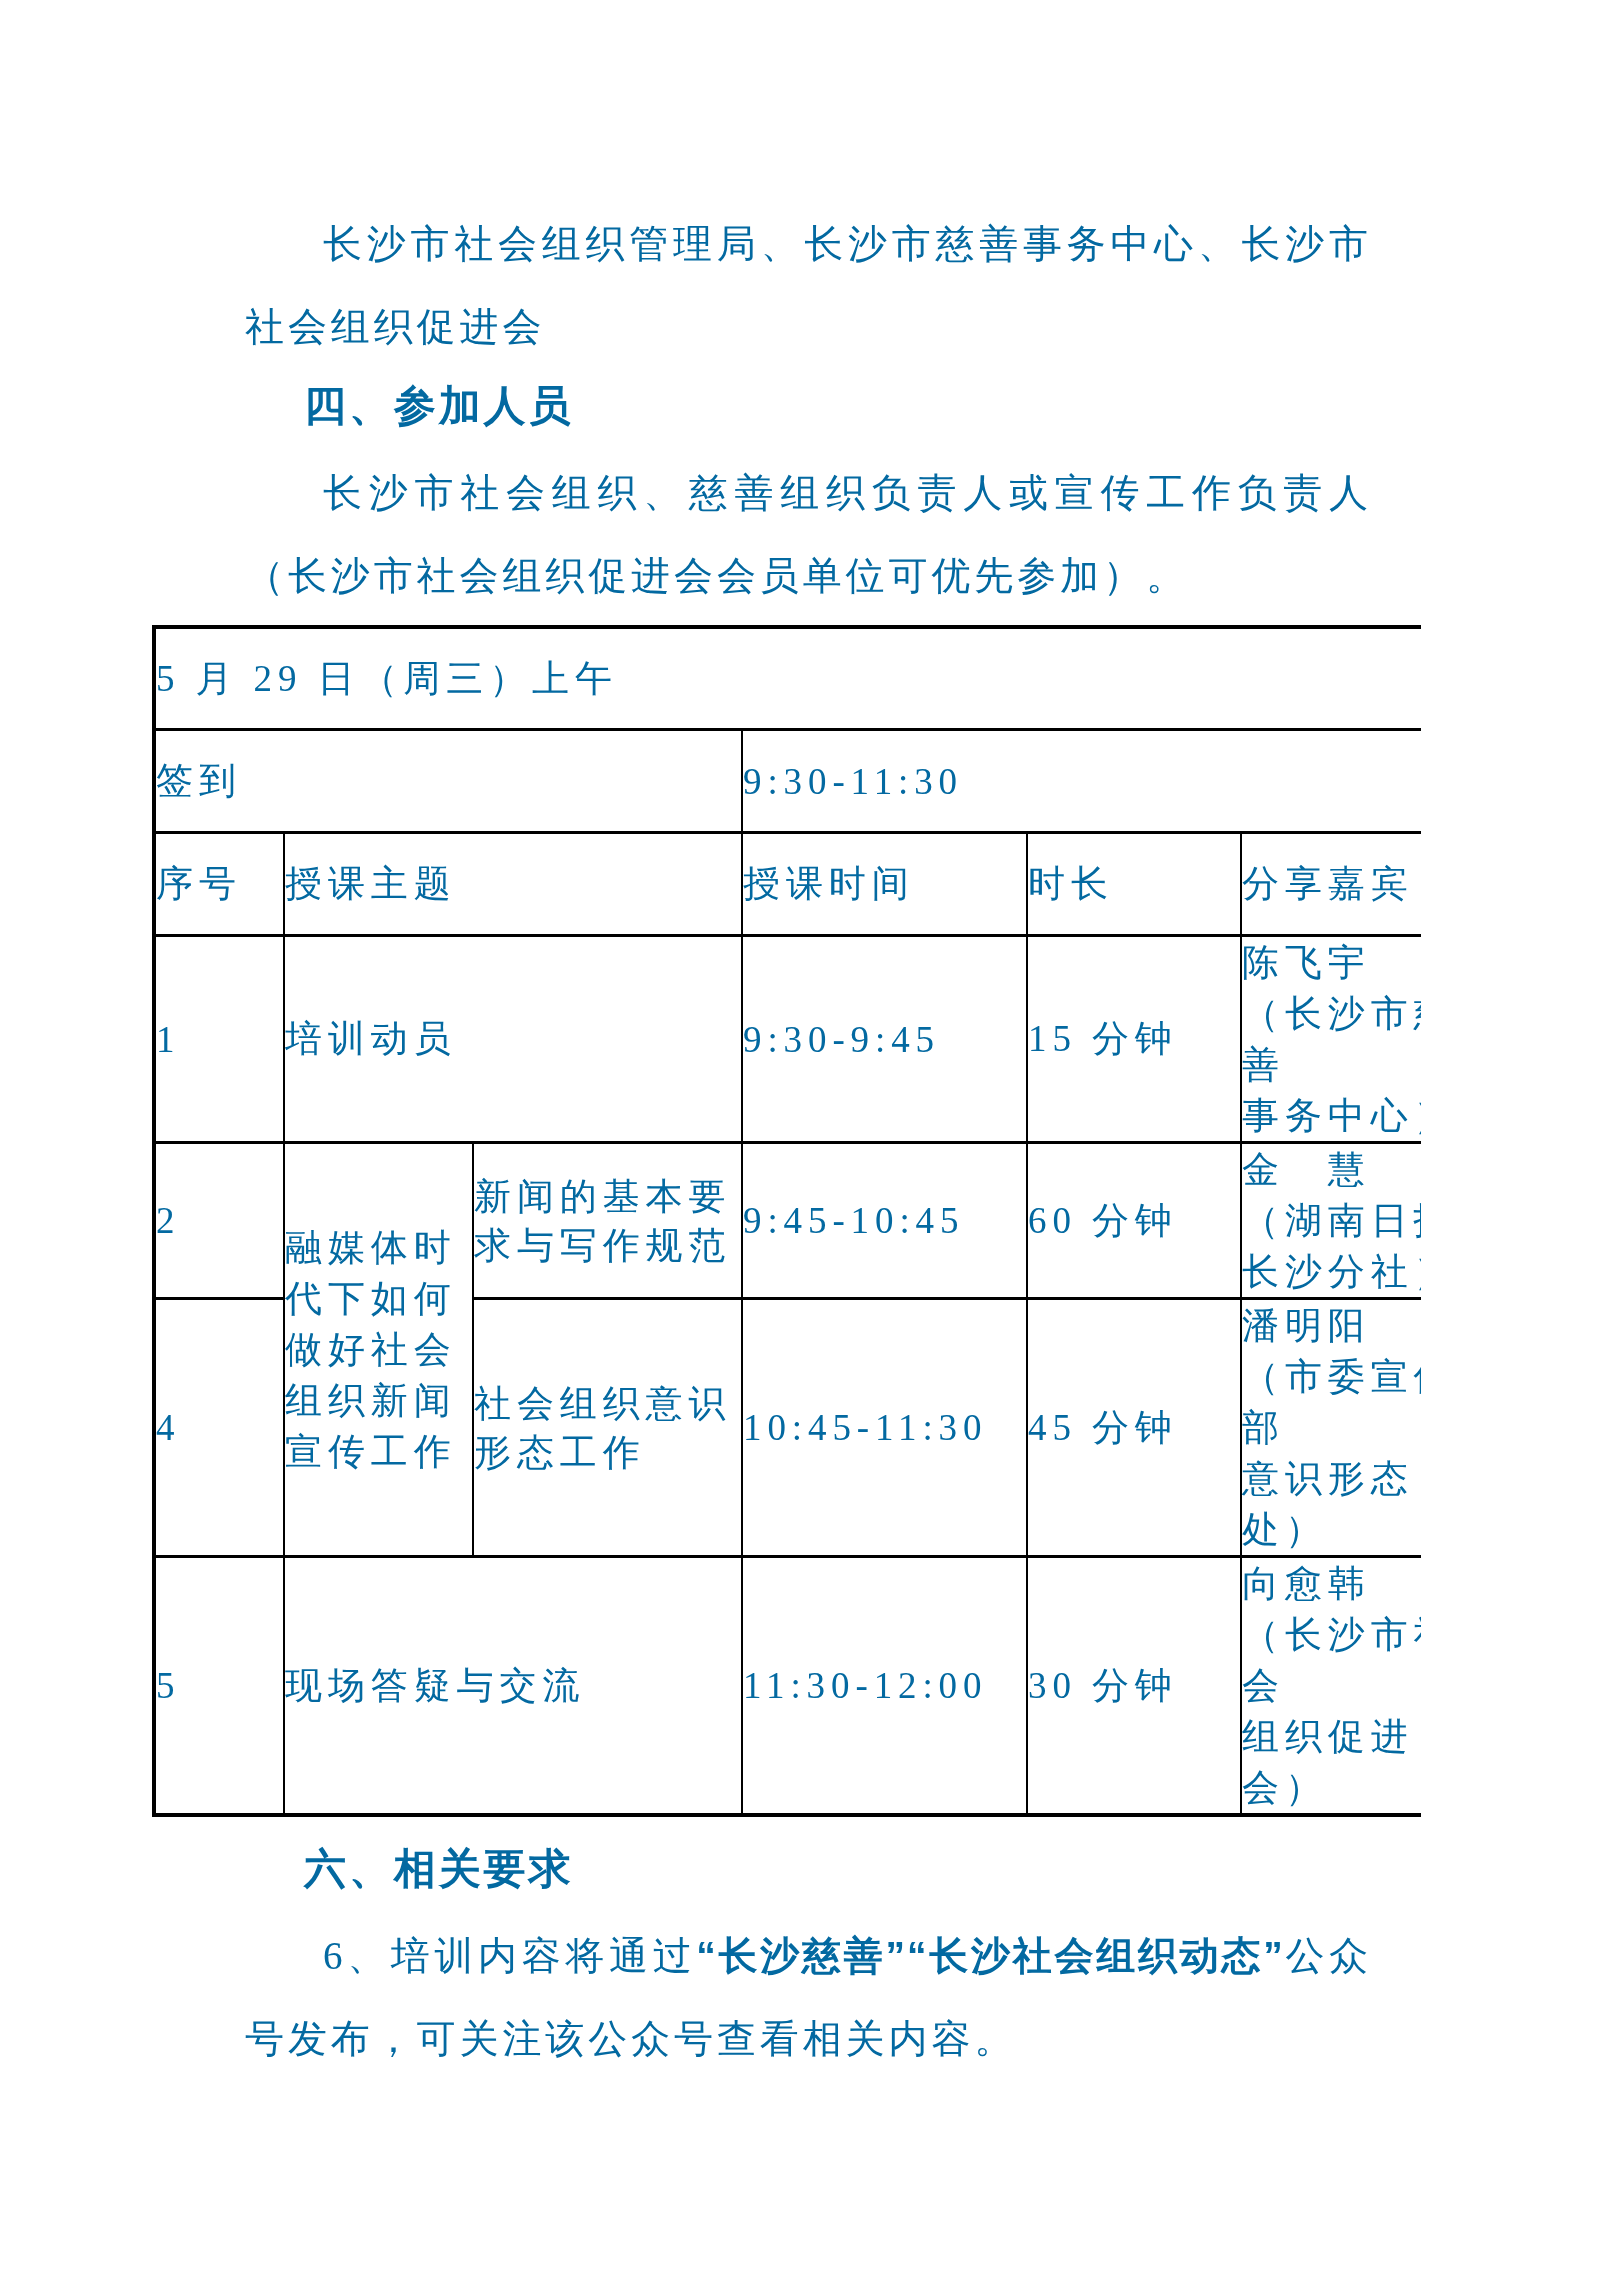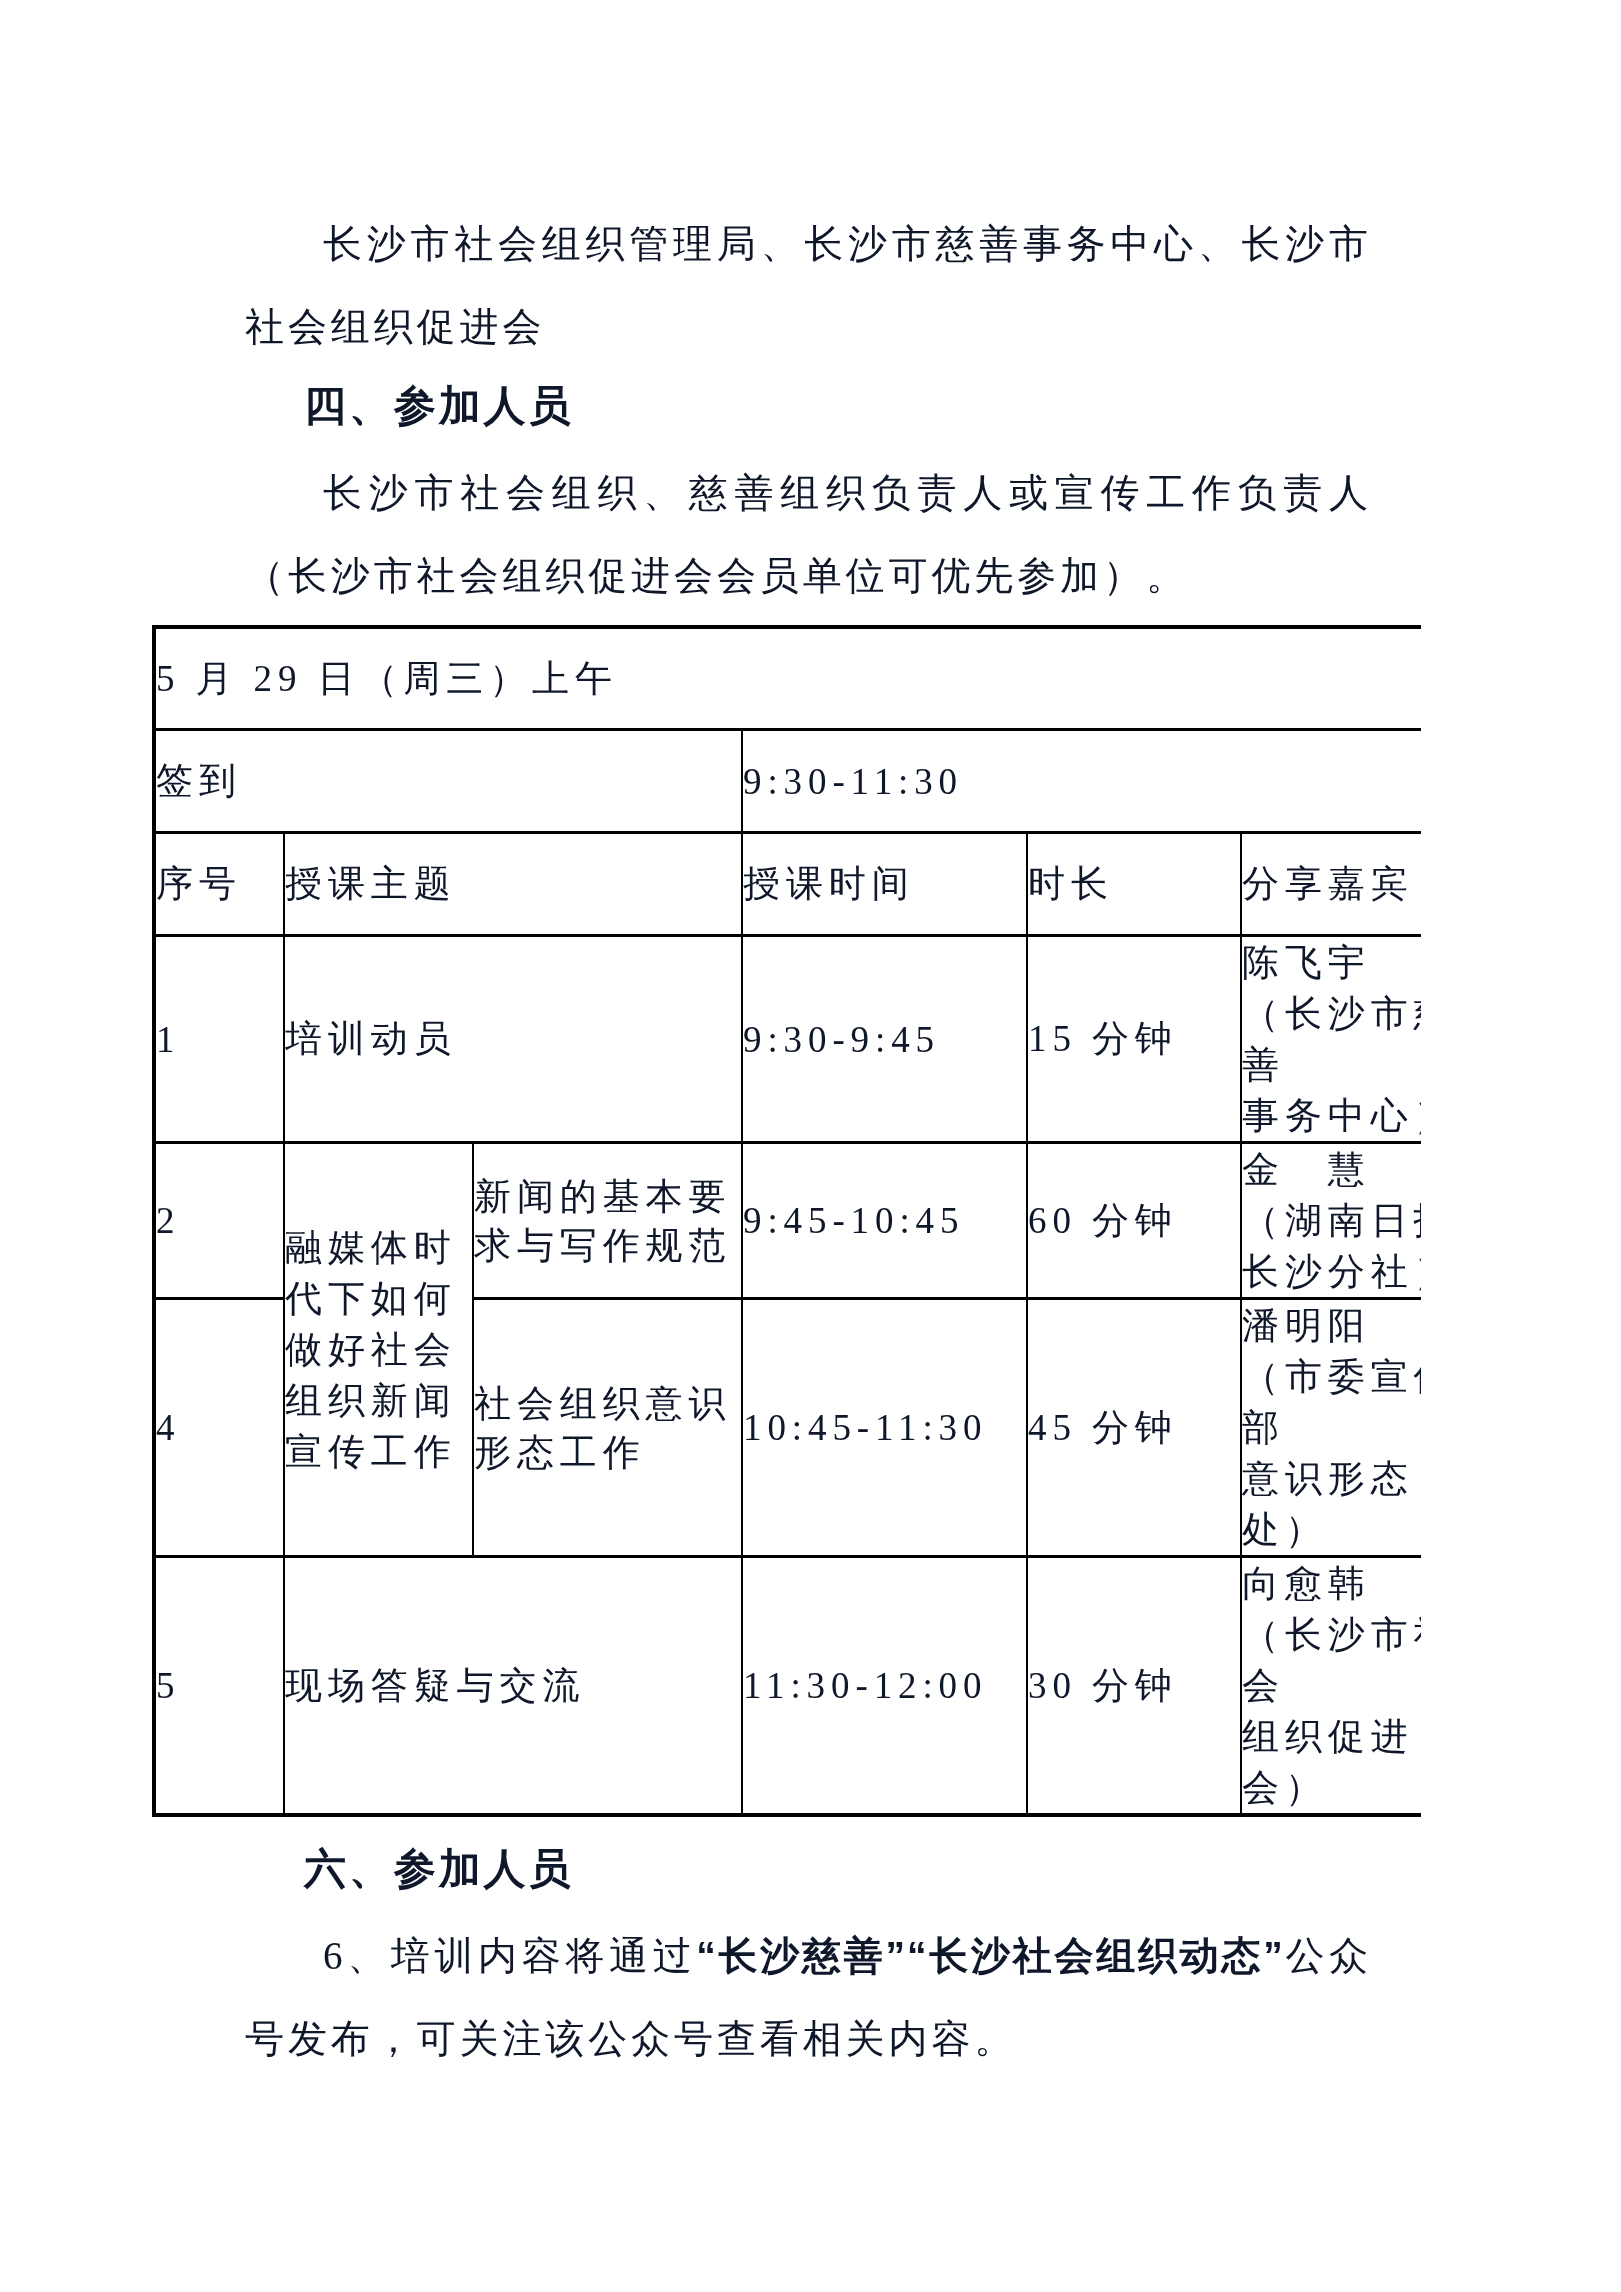--- a/index.html
+++ b/index.html
@@ -5,21 +5,21 @@
   html, body {
     margin: 0;
     padding: 0;
     background: #ffffff;
   }
   .page {
     position: relative;
     width: 1421px;
     height: 2293px;
     background: #ffffff;
-    color: #0f172a;
+    color: #0369a1;
     font-family: "Liberation Serif", "DejaVu Serif", serif;
     box-sizing: border-box;
     padding-top: 202px;
     overflow: hidden;
   }
   .text-block {
     margin: 0 0 0 245px;
     width: 1127px;
     font-size: 39px;
     line-height: 83px;
@@ -150,20 +150,20 @@
       <tr class="r-last">
         <td>5</td>
         <td colspan="2">现场答疑与交流</td>
         <td class="c-time">11:30-12:00</td>
         <td class="c-dur">30 分钟</td>
         <td class="c-guest">向愈韩<br>（长沙市社会<br>组织促进会）</td>
       </tr>
     </tbody>
   </table>
 
-  <h2 class="heading heading-six">六、参加人员</h2>
+  <h2 class="heading heading-six">六、相关要求</h2>
 
   <p class="text-block indent2"><span>6、培训内容将通过</span><span class="bold-hei">“长沙慈善”</span><span class="bold-hei">“长沙社会组织动态”</span><span>公众号发布，可关注该公众号查看相关内容。</span></p>
 
 
 
 </div>
 
 
 </body></html>

